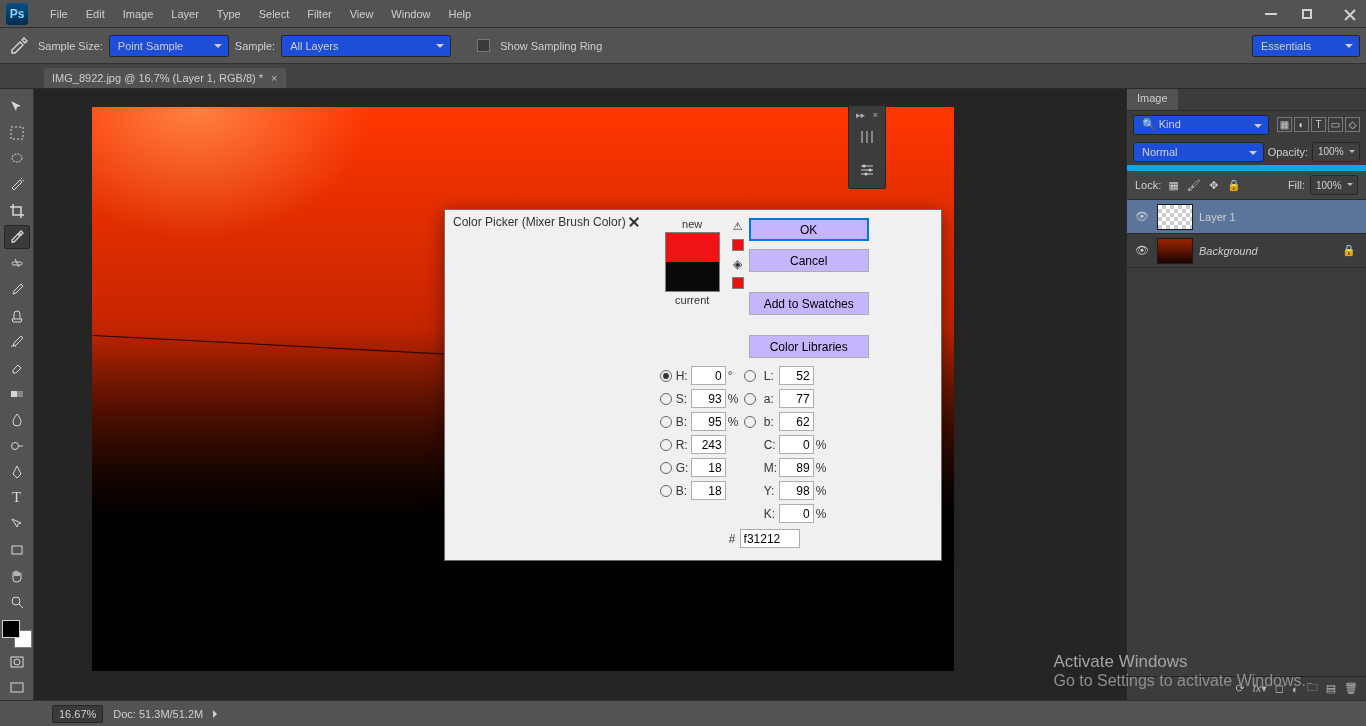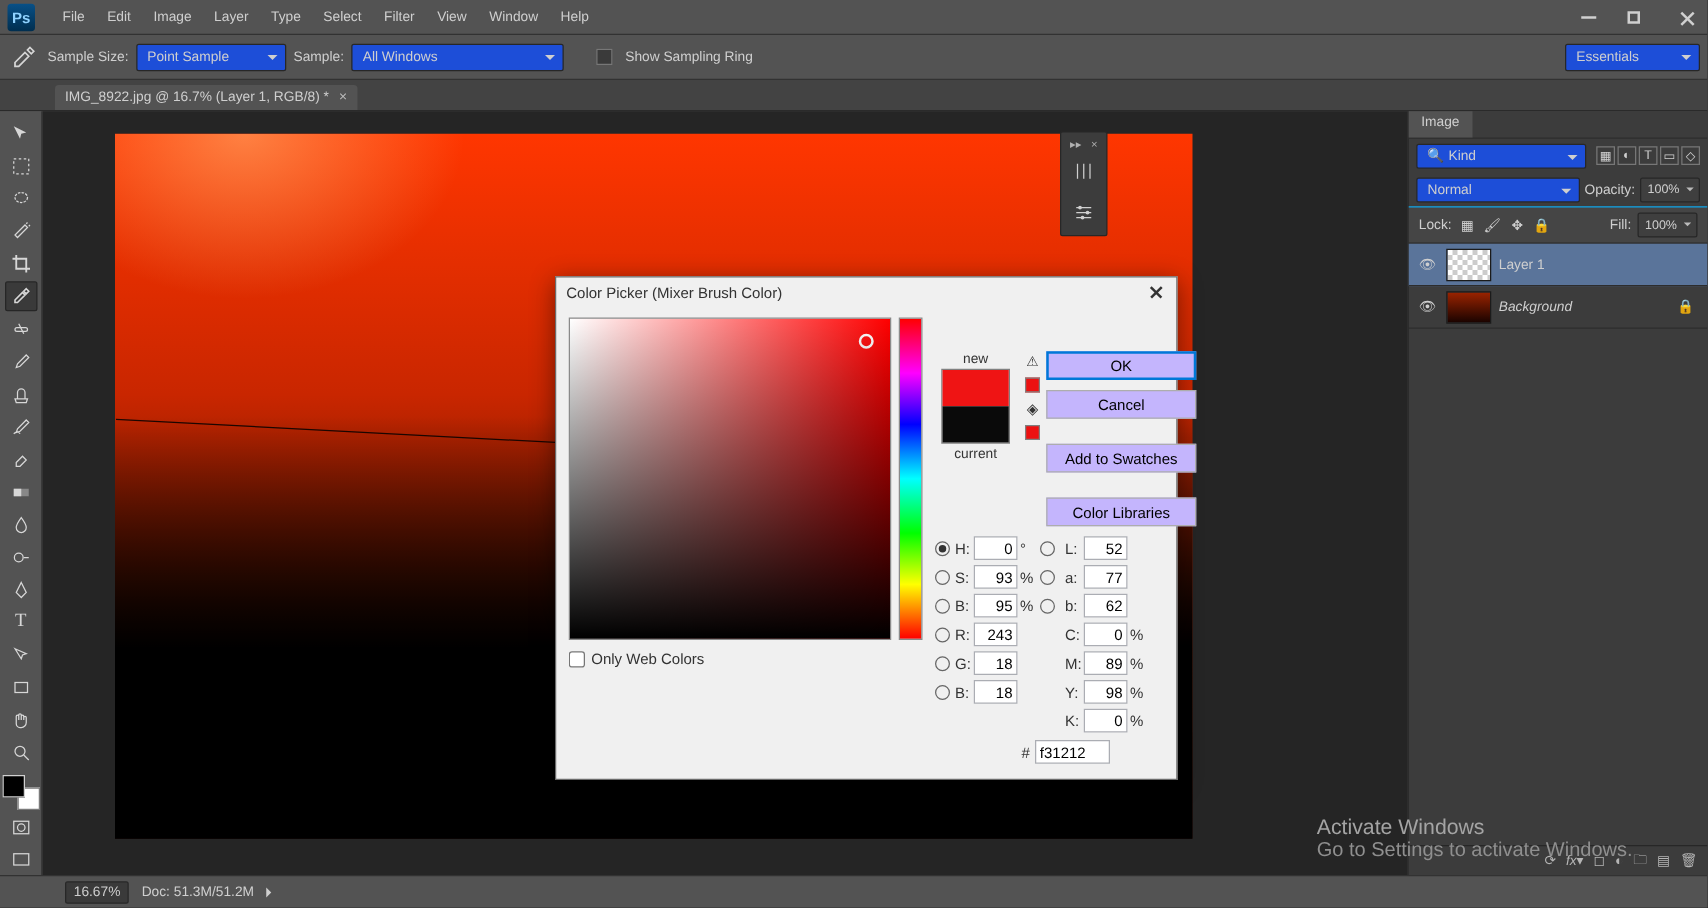--- a/index.html
+++ b/index.html
@@ -48,37 +48,37 @@
   
   .rightpanel{ width:240px;background:#3c3c3c;display:flex;flex-direction:column;border-left:1px solid #272727;}
   .rp-tabrow{height:22px;background:#3c3c3c;display:flex;border-bottom:1px solid #2c2c2c;}
   .rp-tab{padding:3px 10px;background:#535353;}
   .rp-row{display:flex;align-items:center;gap:4px;padding:4px 6px;height:27px;}
   .rp-row .dropdown{flex:1;min-width:0;}
   .kind-icons{display:flex;gap:2px;margin-left:4px;}
   .kind-icons span{width:15px;height:15px;border:1px solid #777;display:flex;align-items:center;justify-content:center;font-size:10px;color:#cfcfcf;}
   .smalldrop{ background:#3f3f3f;border:1px solid #272727;height:20px;width:48px;display:flex;align-items:center;padding:0 14px 0 5px;position:relative;border-radius:2px;font-size:10px;}
   .smalldrop::after{content:"";position:absolute;right:4px;top:7px;border:3px solid transparent;border-top-color:#bababa;}
-  .lockrow{display:flex;align-items:center;gap:5px;padding:4px 8px;border-top:1px solid #0ea5e9;border-bottom:1px solid #2b2b2b;background:#454545;text-align:center;}
+  .lockrow{display:flex;align-items:center;gap:5px;padding:4px 8px;border-top:6px solid #0ea5e9;border-bottom:1px solid #2b2b2b;background:#454545;text-align:center;}
   .lkic{width:15px;height:15px;display:flex;align-items:center;justify-content:center;color:#cfcfcf;}
   .layer-list{flex:1;}
   .layer-row{display:flex;align-items:center;height:34px;border-bottom:1px solid #2d2d2d;padding:0 6px;gap:6px;}
   .layer-row.selected{background:#5a749a;}
   .vis{width:18px;text-align:center;color:#cfcfcf;}
   .thumb{width:36px;height:26px;border:1px solid #1b1b1b;}
   .layer-name{font-size:11px;}
   .layer-name.bg{font-style:italic;}
   .lock{margin-left:auto;color:#cfcfcf;padding-right:4px;}
   .rp-footer{height:24px;background:#3c3c3c;display:flex;align-items:center;justify-content:flex-end;gap:8px;padding:0 8px;border-top:1px solid #272727;color:#b5b5b5;}
   
   .status{ position:absolute;bottom:0;left:0;right:0;height:26px;background:#535353;border-top:1px solid #323232;display:flex;align-items:center;padding:0 8px;gap:10px;color:#cfcfcf;}
   .stat-box{background:#3a3a3a;padding:2px 6px;border:1px solid #272727;border-radius:2px;}
   .tri{width:0;height:0;border:4px solid transparent;border-left-color:#cfcfcf;display:inline-block;}
   
-  .dialog{ position:absolute;left:410px;top:132px;width:498px;background:#f0f0f0;border:1px solid #6b6b6b;box-shadow:0 4px 18px rgba(0,0,0,.45);display:flex;flex-direction:column;font-family:"Segoe UI",Tahoma,sans-serif;color:#333;}
+  .dialog{ position:absolute;left:410px;top:120px;width:498px;background:#f0f0f0;border:1px solid #6b6b6b;box-shadow:0 4px 18px rgba(0,0,0,.45);display:flex;flex-direction:row;font-family:"Segoe UI",Tahoma,sans-serif;color:#333;}
   .dlg-title{height:24px;display:flex;align-items:center;justify-content:space-between;padding:0 8px;font-size:12px;}
   .dlg-close{width:16px;height:16px;position:relative;}
   .dlg-close::before,.dlg-close::after{content:"";position:absolute;left:2px;top:7px;width:12px;height:1.6px;background:#333;}
   .dlg-close::before{transform:rotate(45deg);} .dlg-close::after{transform:rotate(-45deg);}
   .dlg-body{display:flex;padding:8px 10px 12px;gap:10px;}
   .sat-box{width:258px;height:258px;position:relative;background:linear-gradient(to right,#fff,#ff0000);border:1px solid #8a8a8a;}
   .sat-box::after{content:"";position:absolute;inset:0;background:linear-gradient(to bottom,transparent,#000);}
   .sat-ind{position:absolute;width:12px;height:12px;border:2px solid #fff;border-radius:50%;left:231px;top:12px;}
   .hue-bar{width:19px;height:258px;border:1px solid #8a8a8a;background:linear-gradient(to bottom,#ff0000 0%,#ff00ff 17%,#0000ff 33%,#00ffff 50%,#00ff00 67%,#ffff00 83%,#ff0000 100%);}
   .cn{width:65px;display:flex;flex-direction:column;align-items:center;gap:2px;margin-right:2px;}
@@ -140,21 +140,21 @@
     <svg width="20" height="20" viewBox="0 0 20 20">
         <path d="M15 2l3 3-2 2-3-3zM11 6l3 3-8 8H3v-3z" fill="none" stroke="#d6d6d6" stroke-width="1.4"></path>
       </svg>
   </div>
   <span class="lbl">Sample Size:</span>
   <div class="dropdown" style="width:120px;">
       <span>Point Sample</span>
     </div>
   <span class="lbl">Sample:</span>
   <div class="dropdown" style="width:170px;">
-      <span>All Windows</span>
+      <span>All Layers</span>
     </div>
   <div style="width:14px"></div>
   <div class="chk"></div>
   <span class="lbl">Show Sampling Ring</span>
   <div class="dropdown essentials" style="width:108px;">
       <span>Essentials</span>
     </div>
 </div>
 
 <div class="doctabrow">
@@ -289,35 +289,23 @@
       <div class="wire"></div>
       <div class="sil"></div>
     </div>
 
     <div class="dialog">
       <div class="dlg-title">
         <span>Color Picker (Mixer Brush Color)</span>
         <div class="dlg-close"></div>
       </div>
       <div class="dlg-body">
-        <div style="display:flex;flex-direction:column;">
-          <div style="display:flex;gap:6px;">
-            <div class="sat-box">
-              <div class="sat-ind"></div>
-            </div>
-            <div class="hue-bar"></div>
-          </div>
-          <label class="owc">
-            <input type="checkbox" style="">
-            <span>Only Web Colors</span>
-          </label>
-        </div>
 
         <div class="midcol">
-          <div style="display:flex;gap:5px;margin-top:27px;">
+          <div style="display:flex;gap:5px;">
             <div class="cn">
               <span class="lab">new</span>
               <div class="cn-swatch">
                 <div style="background:#ef1414;"></div>
                 <div style="background:#0a0a0a;"></div>
               </div>
               <span class="lab">current</span>
             </div>
             <div class="warnstack">
               <div class="wrow">

